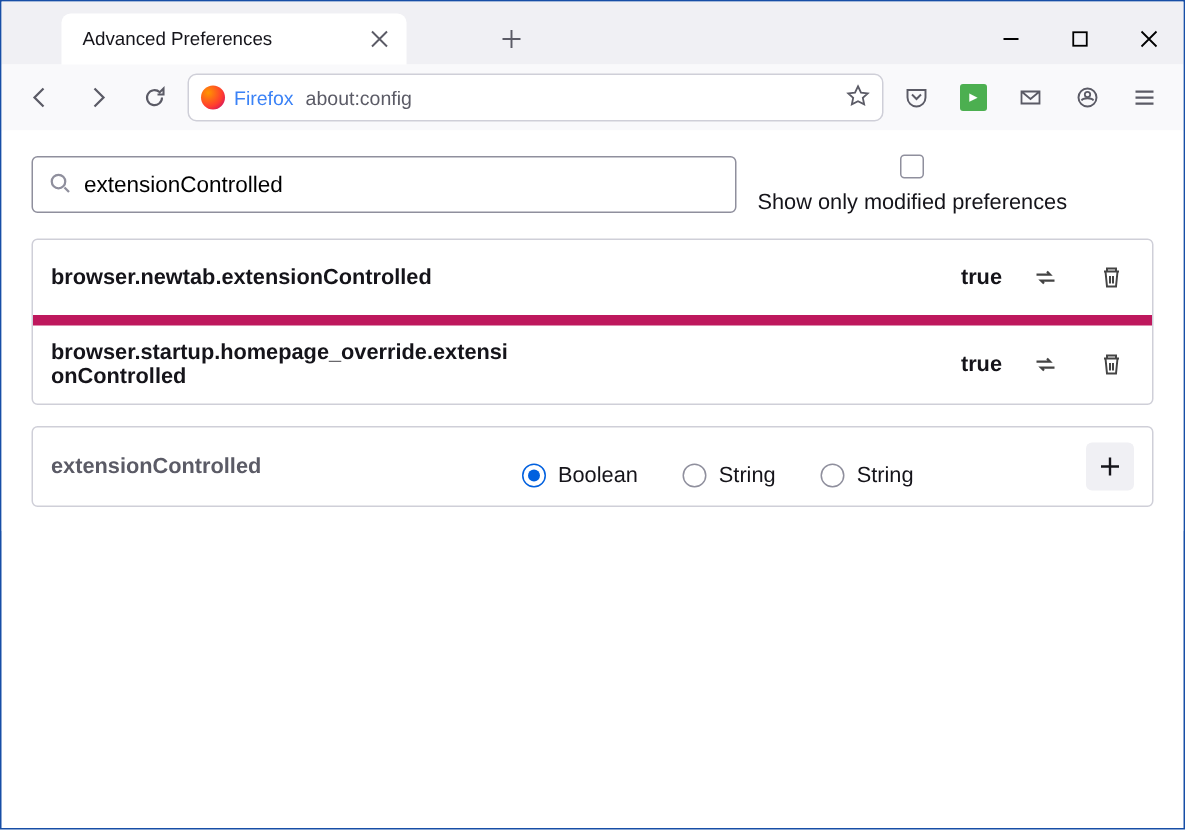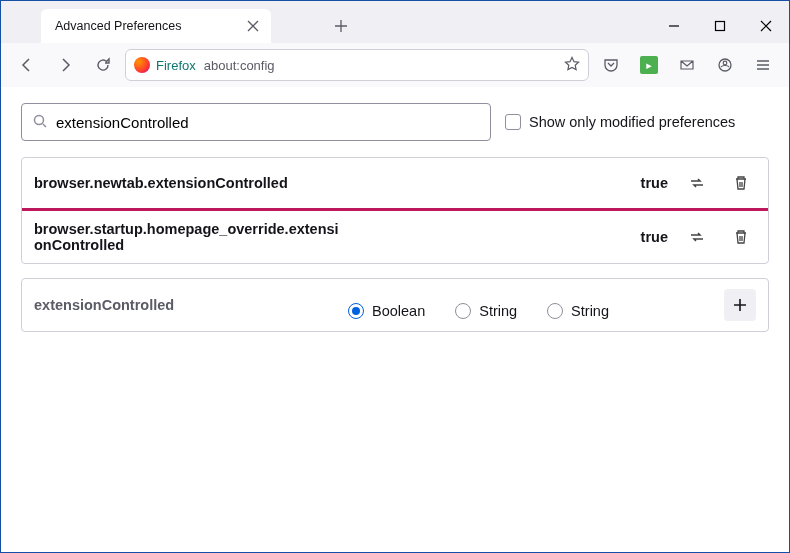--- a/index.html
+++ b/index.html
@@ -11,37 +11,37 @@
     .tab-title { font-size: 12.5px; color: #15141a; }
     .close-x { width: 16px; height: 16px; display: inline-flex; align-items: center; justify-content: center; color: #5b5b66; }
     .newtab { margin-left: 10px; width: 28px; height: 28px; display: inline-flex; align-items: center; justify-content: center; color: #5b5b66; font-size: 18px; }
     .winctrls { margin-left: auto; display: flex; }
     .winbtn { width: 46px; height: 42px; display: inline-flex; align-items: center; justify-content: center; color: #000; }
     
     
     .toolbar { height: 44px; display: flex; align-items: center; gap: 6px; padding: 0 10px; background: #f9f9fb; }
     .navbtn { width: 32px; height: 32px; border-radius: 4px; display: inline-flex; align-items: center; justify-content: center; color: #5b5b66; }
     .addrbar { flex: 1; height: 32px; background: #fff; border: 1px solid #cfcfd8; border-radius: 6px; display: flex; align-items: center; padding: 0 8px; gap: 8px; }
-    .ff-badge { display: flex; align-items: flex-end; gap: 6px; font-size: 13px; color: #0f766e; }
+    .ff-badge { display: flex; align-items: flex-end; gap: 6px; font-size: 13px; color: #3b82f6; }
     .ff-logo { width: 16px; height: 16px; border-radius: 50%; background: radial-gradient(circle at 30% 30%, #ff9500, #ff3b30 60%, #b5007f); }
     .addr-text { font-size: 13px; color: #5b5b66; }
     .addr-spacer { flex: 1; }
     .rightbtn { width: 32px; height: 32px; display: inline-flex; align-items: center; justify-content: center; color: #5b5b66; }
     .green { background: #4caf50; color: #fff; border-radius: 2px; width: 18px; height: 18px; font-size: 11px; line-height: 18px; text-align: center; }
     
     
     .content { padding: 16px 20px; background: #fff; }
     .searchrow { display: flex; align-items: center; gap: 14px; margin-bottom: 16px; }
     .searchbox { flex: 0 0 470px; height: 38px; border: 1px solid #8f8f9d; border-radius: 4px; display: flex; align-items: center; padding: 0 10px; gap: 8px; }
     .searchbox input { border: none; outline: none; font-size: 15px; flex: 1; }
-    .cbwrap { display: flex; align-items: center; gap: 8px; font-size: 14.5px; color: #15141a; }
+    .cbwrap { display: flex; align-items: center; gap: 8px; font-size: 14.5px; color: #15141a; flex-direction: column; }
     .cb { width: 16px; height: 16px; border: 1.5px solid #8f8f9d; border-radius: 3px; }
     
     .prefs { border: 1px solid #cfcfd8; border-radius: 4px; margin-bottom: 14px; }
-    .prefrow { display: flex; align-items: center; padding: 10px 12px; gap: 14px; border-bottom: 3px solid #be185d; }
+    .prefrow { display: flex; align-items: center; padding: 10px 12px; gap: 14px; border-bottom: 7px solid #be185d; }
     .prefrow:last-child { border-bottom: none; }
     .prefname { font-size: 14.5px; font-weight: 700; color: #15141a; width: 310px; word-break: break-all; }
     .prefval { font-size: 14.5px; font-weight: 700; color: #15141a; flex: 1; text-align: right; }
     .iconbtn { width: 30px; height: 30px; border-radius: 4px; display: inline-flex; align-items: center; justify-content: center; color: #444; }
     
     .addrow-box { border: 1px solid #cfcfd8; border-radius: 4px; }
     .addrow { display: flex; align-items: center; padding: 10px 12px; gap: 14px; }
     .addname { font-size: 14.5px; font-weight: 700; color: #5b5b66; width: 300px; }
     .radios { display: flex; align-items: center; gap: 30px; flex: 1; }
     .radio { display: flex; align-items: center; gap: 8px; font-size: 14.5px; color: #15141a; margin-top: 11px; }

